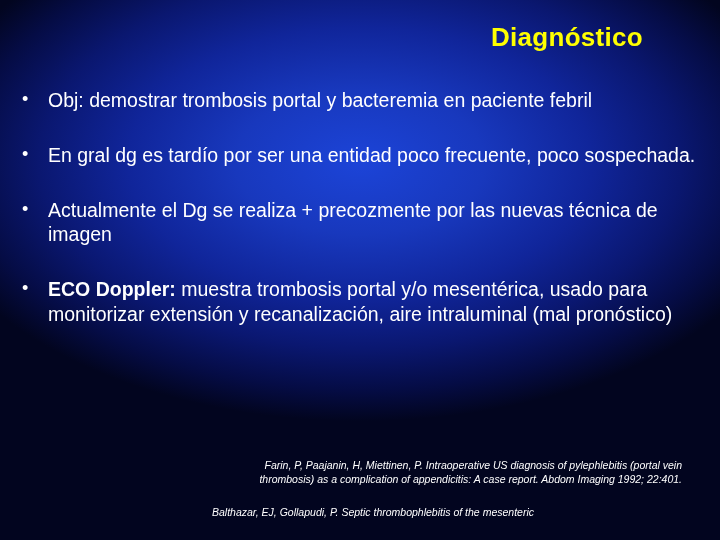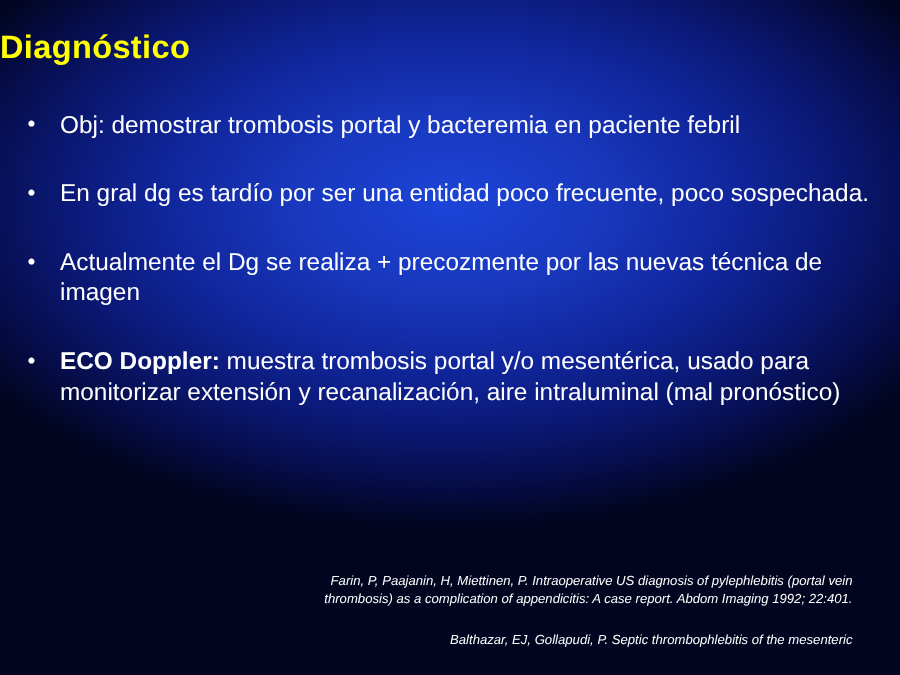--- a/index.html
+++ b/index.html
@@ -21,21 +21,21 @@
     
     background:
       radial-gradient(ellipse 62% 48% at 50% 30%, #1c44d8 0%, #1838bd 28%, #10259a 52%, #0a1770 72%, #050c45 88%, #02051f 100%),
       #02051f;
   }
   #title {
     position: absolute;
     left: 0;
     top: 22px;
     width: 643px;
-    text-align: left;
+    text-align: right;
     color: #ffff00;
     font-size: 26px;
     font-weight: bold;
     letter-spacing: 0.3px;
   }
   #bullets {
     position: absolute;
     left: 22px;
     top: 88px;
     width: 678px;
@@ -75,21 +75,21 @@
   }
   #ref2 {
     position: absolute;
     left: 212px;
     top: 505px;
     width: 470px;
     color: #ffffff;
     font-size: 10.5px;
     font-style: italic;
     line-height: 1.38;
-    text-align: right;
+    text-align: left;
   }
 </style>
 </head>
 <body>
 
 <div id="slide">
 
   <div id="title">Diagnóstico</div>
 
   <div id="bullets">

